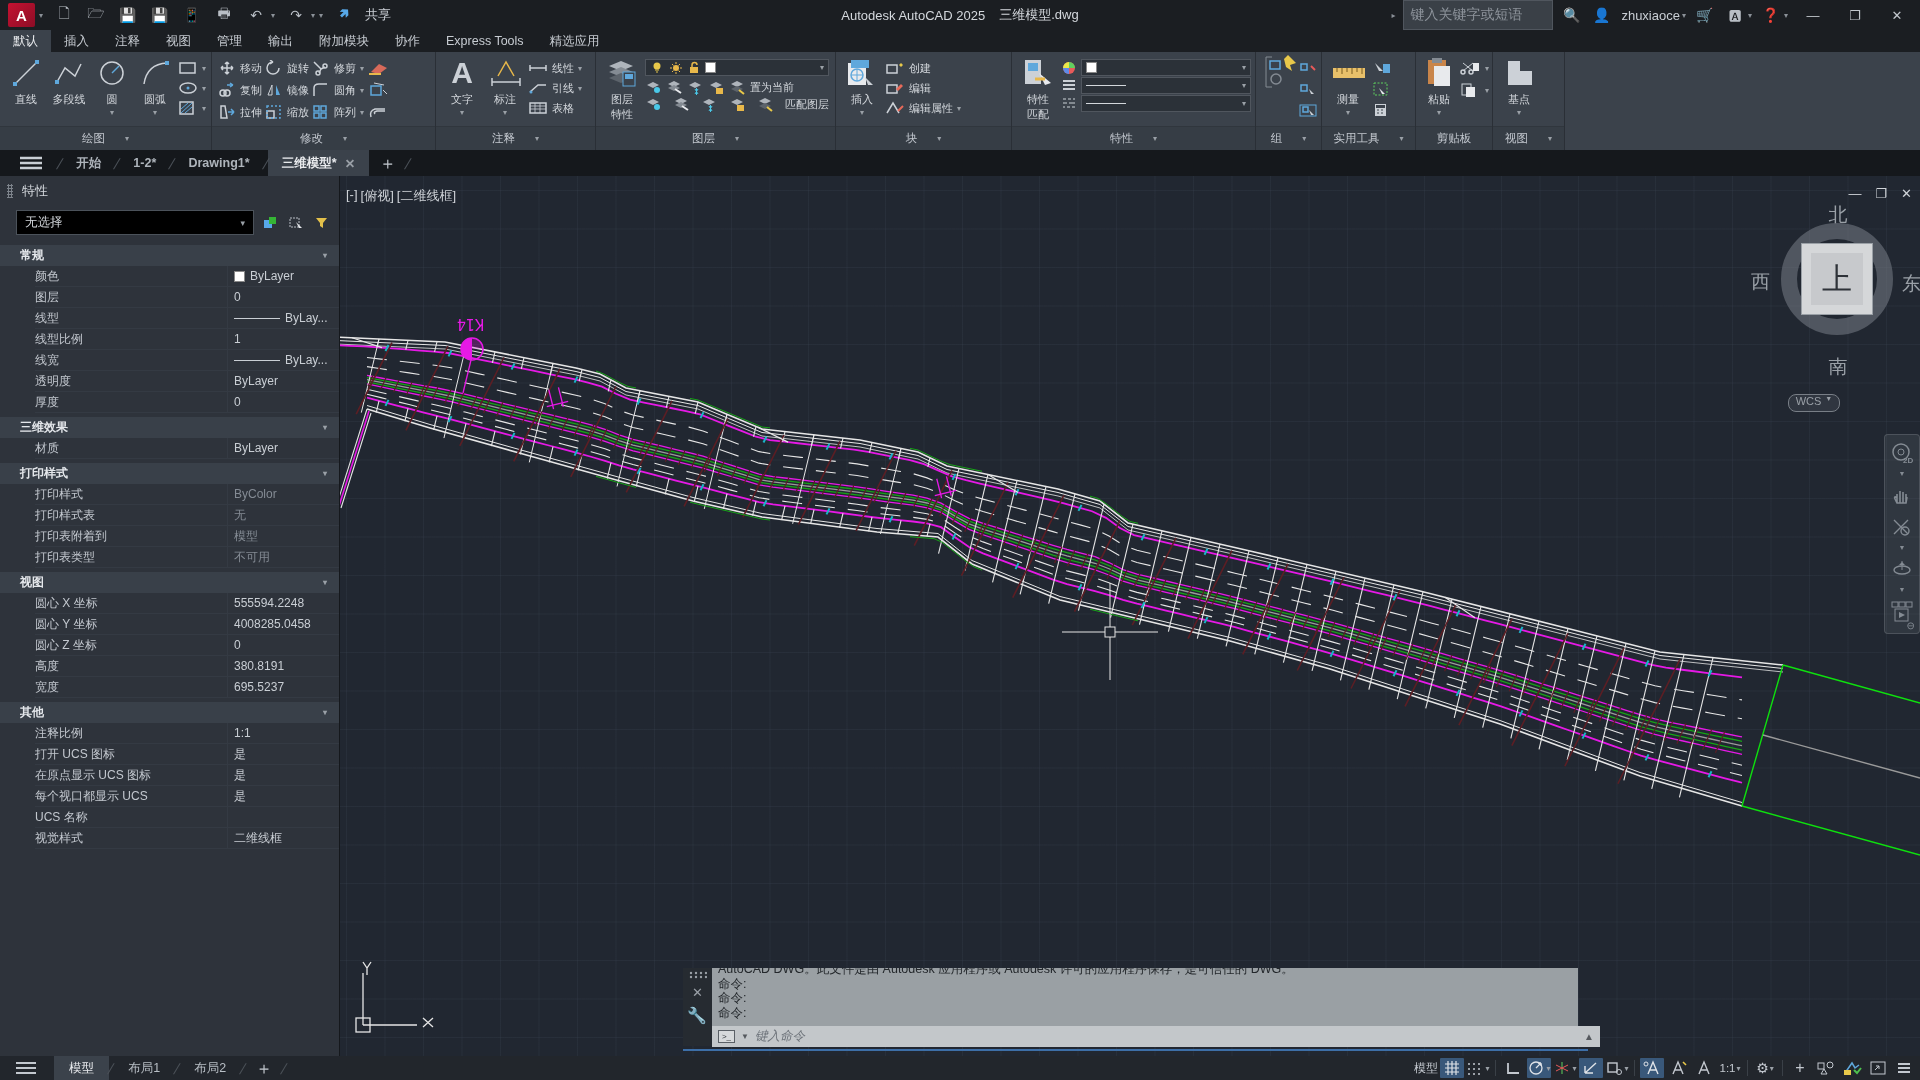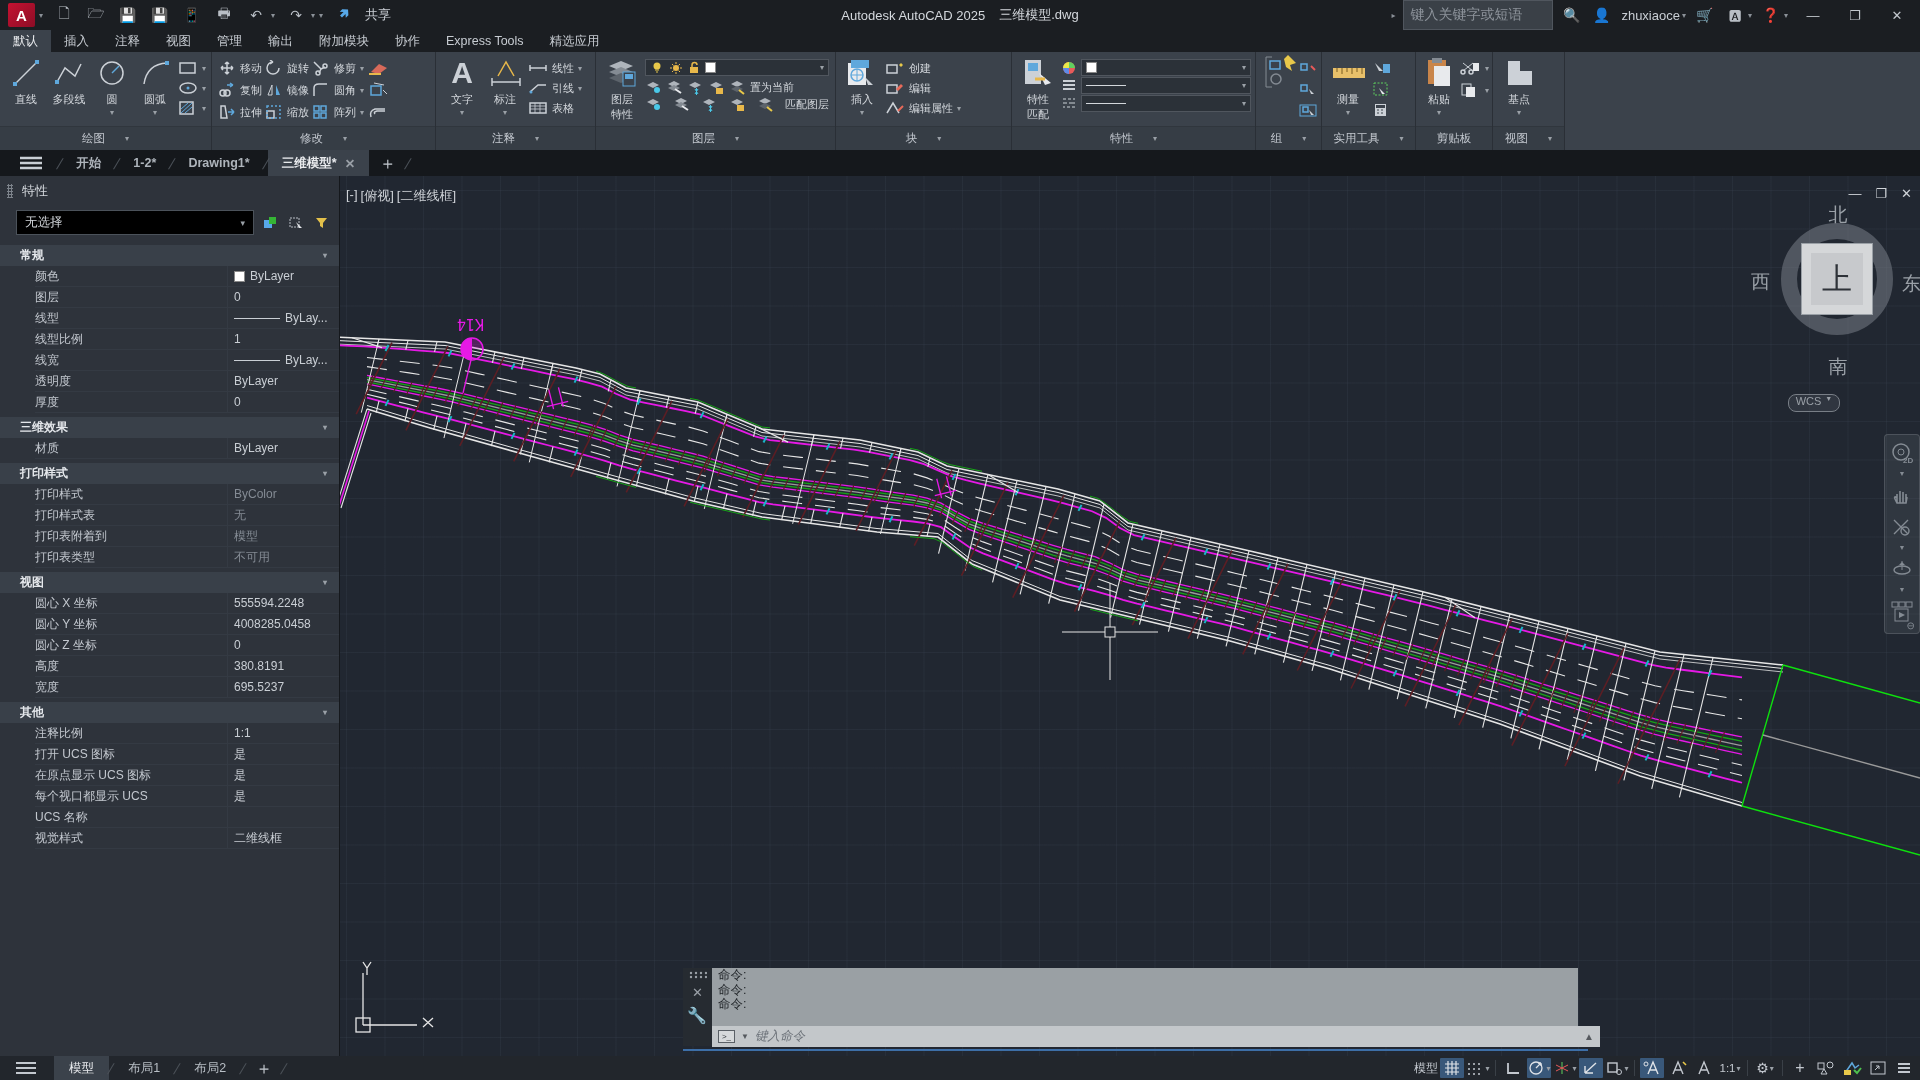--- a/index.html
+++ b/index.html
@@ -1309,20 +1309,21 @@
           <circle cx="17" cy="2" r="1.2" fill="#9aa0a7"></circle>
           <circle cx="2" cy="6" r="1.2" fill="#9aa0a7"></circle>
           <circle cx="7" cy="6" r="1.2" fill="#9aa0a7"></circle>
           <circle cx="12" cy="6" r="1.2" fill="#9aa0a7"></circle>
           <circle cx="17" cy="6" r="1.2" fill="#9aa0a7"></circle>
         </svg>
       <span style="font-size:13px;">✕</span>
       <span>🔧</span>
     </div>
     <div id="cmd-hist">
+      <div class="clip">AutoCAD DWG。此文件是由 Autodesk 应用程序或 Autodesk 许可的应用程序保存，是可信任的 DWG。</div>
       <div id="cmd-lines">
           <div>命令:</div>
           <div>命令:</div>
           <div>命令:</div>
         </div>
     </div>
     <div id="cmd-input">
       <span class="cmdicon">&gt;_</span>
         <span style="font-size:8px;color:#55595e;">▼</span>
       <span class="ph">键入命令</span>

